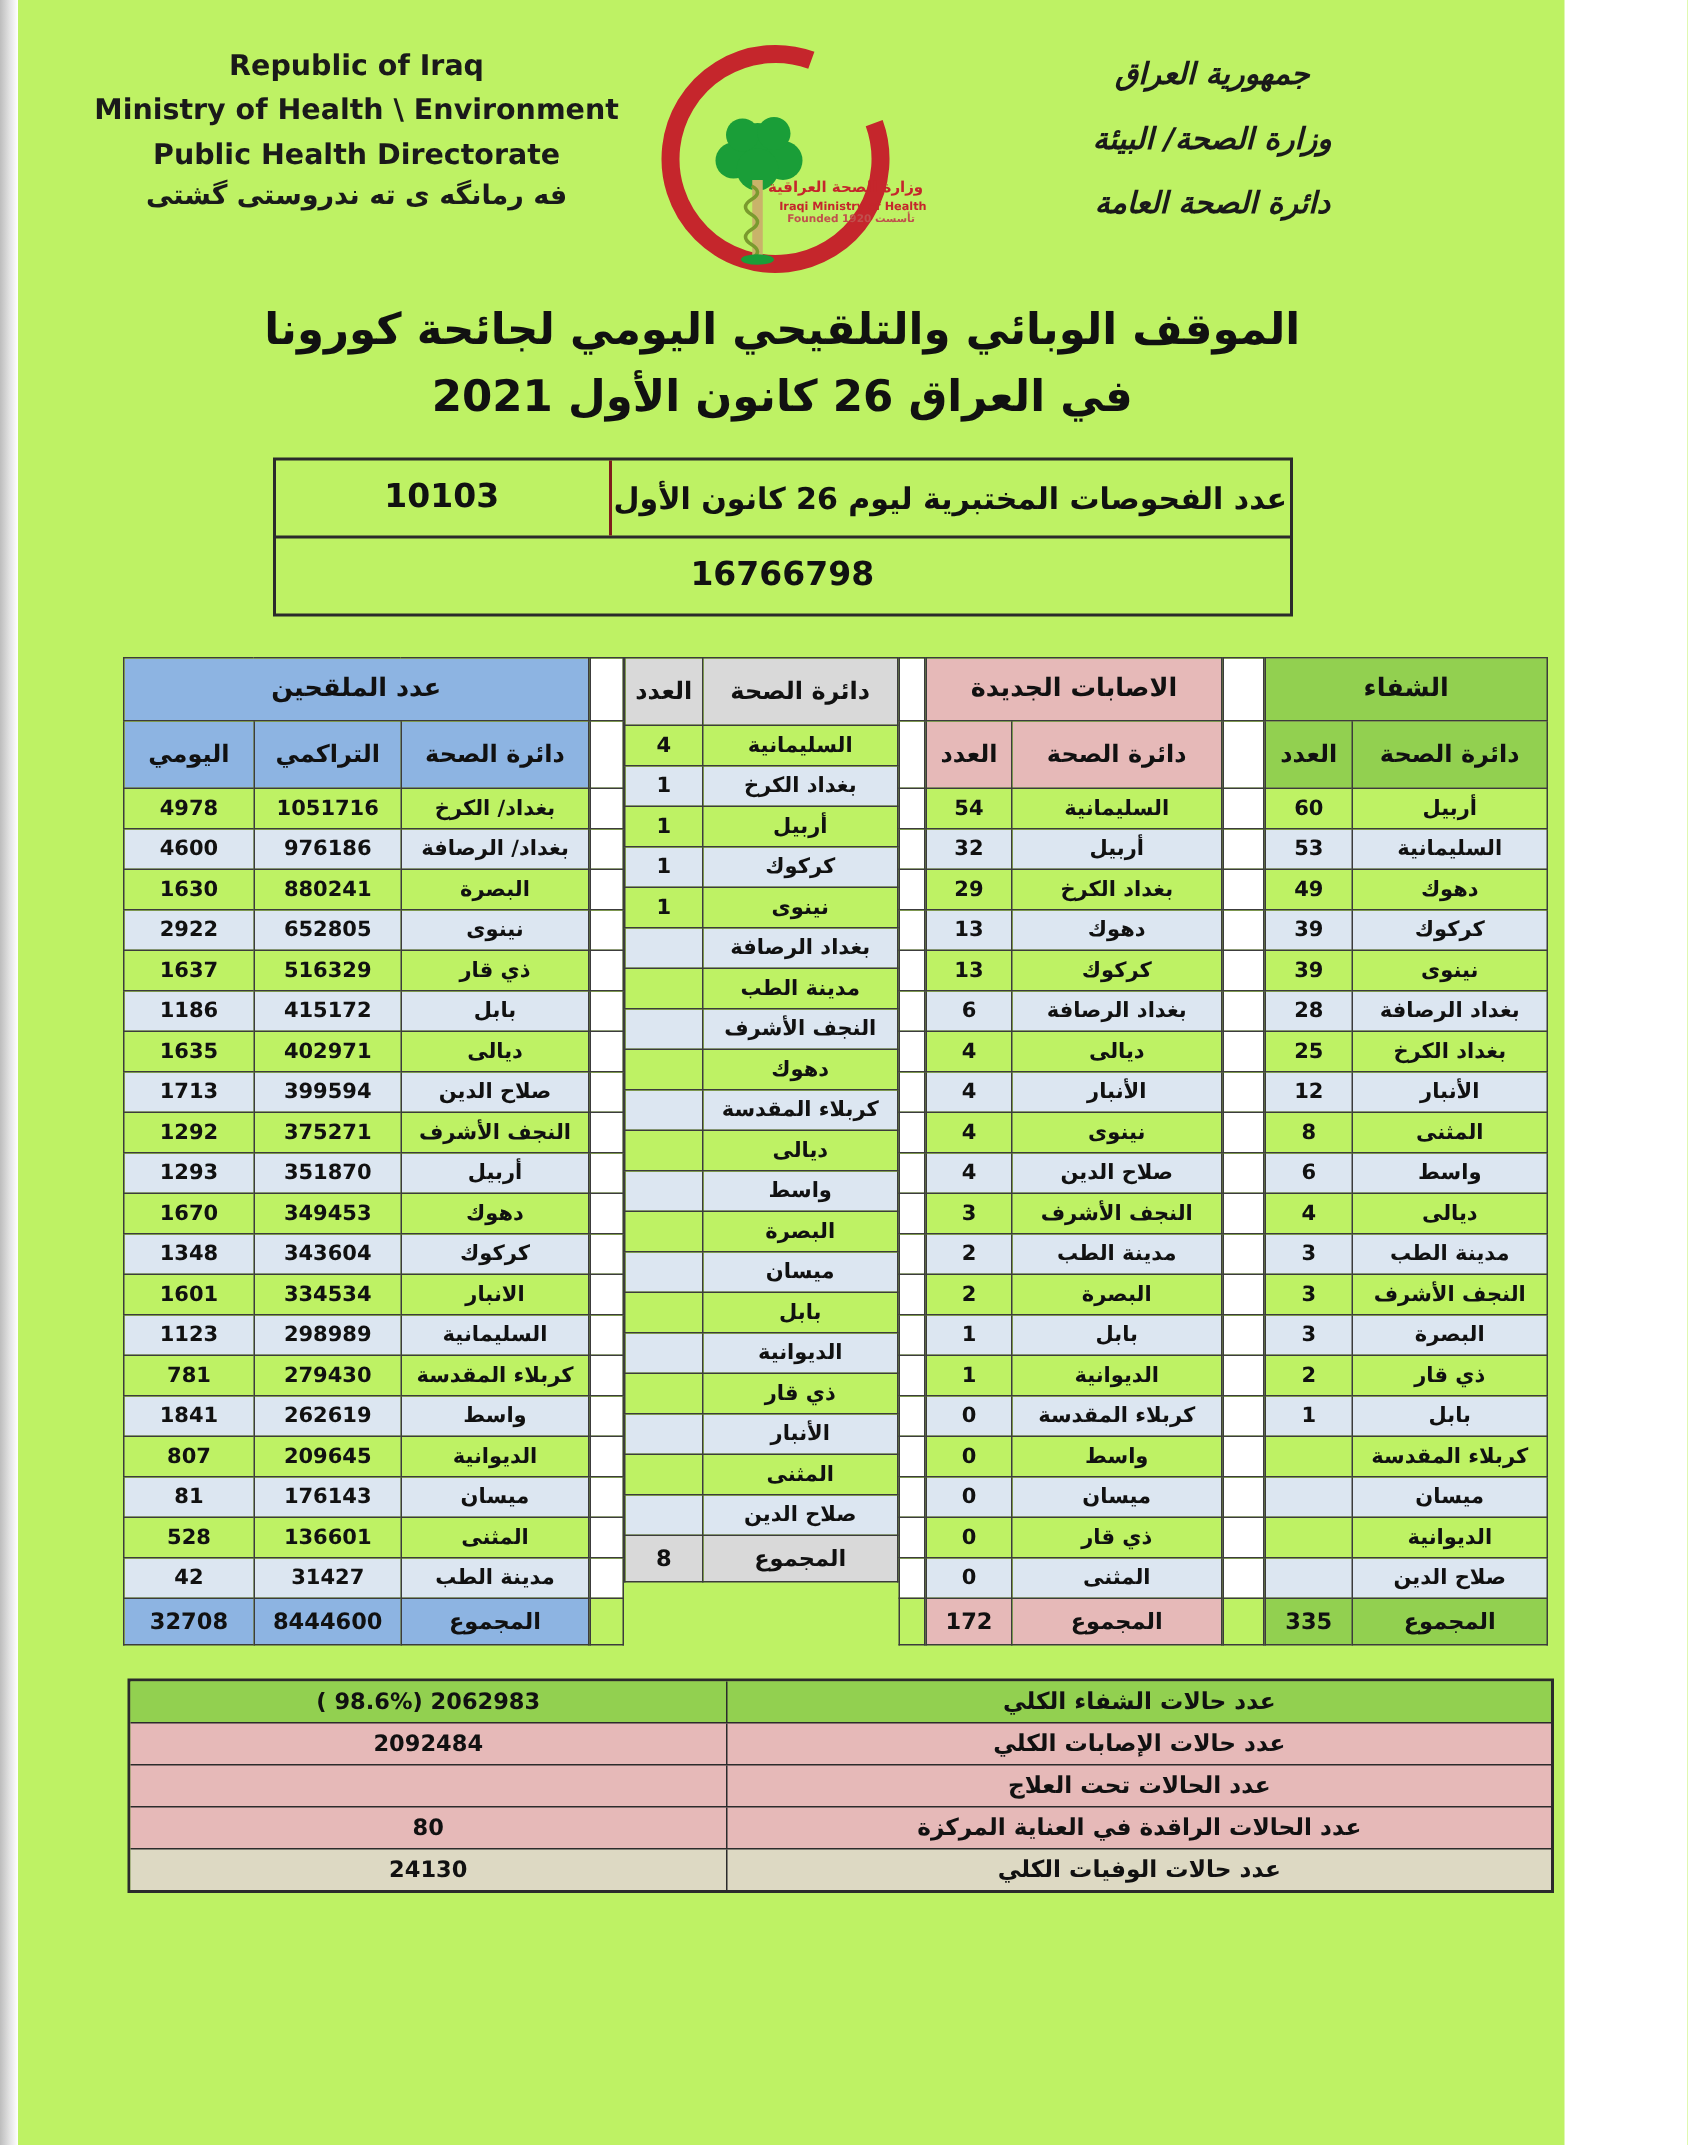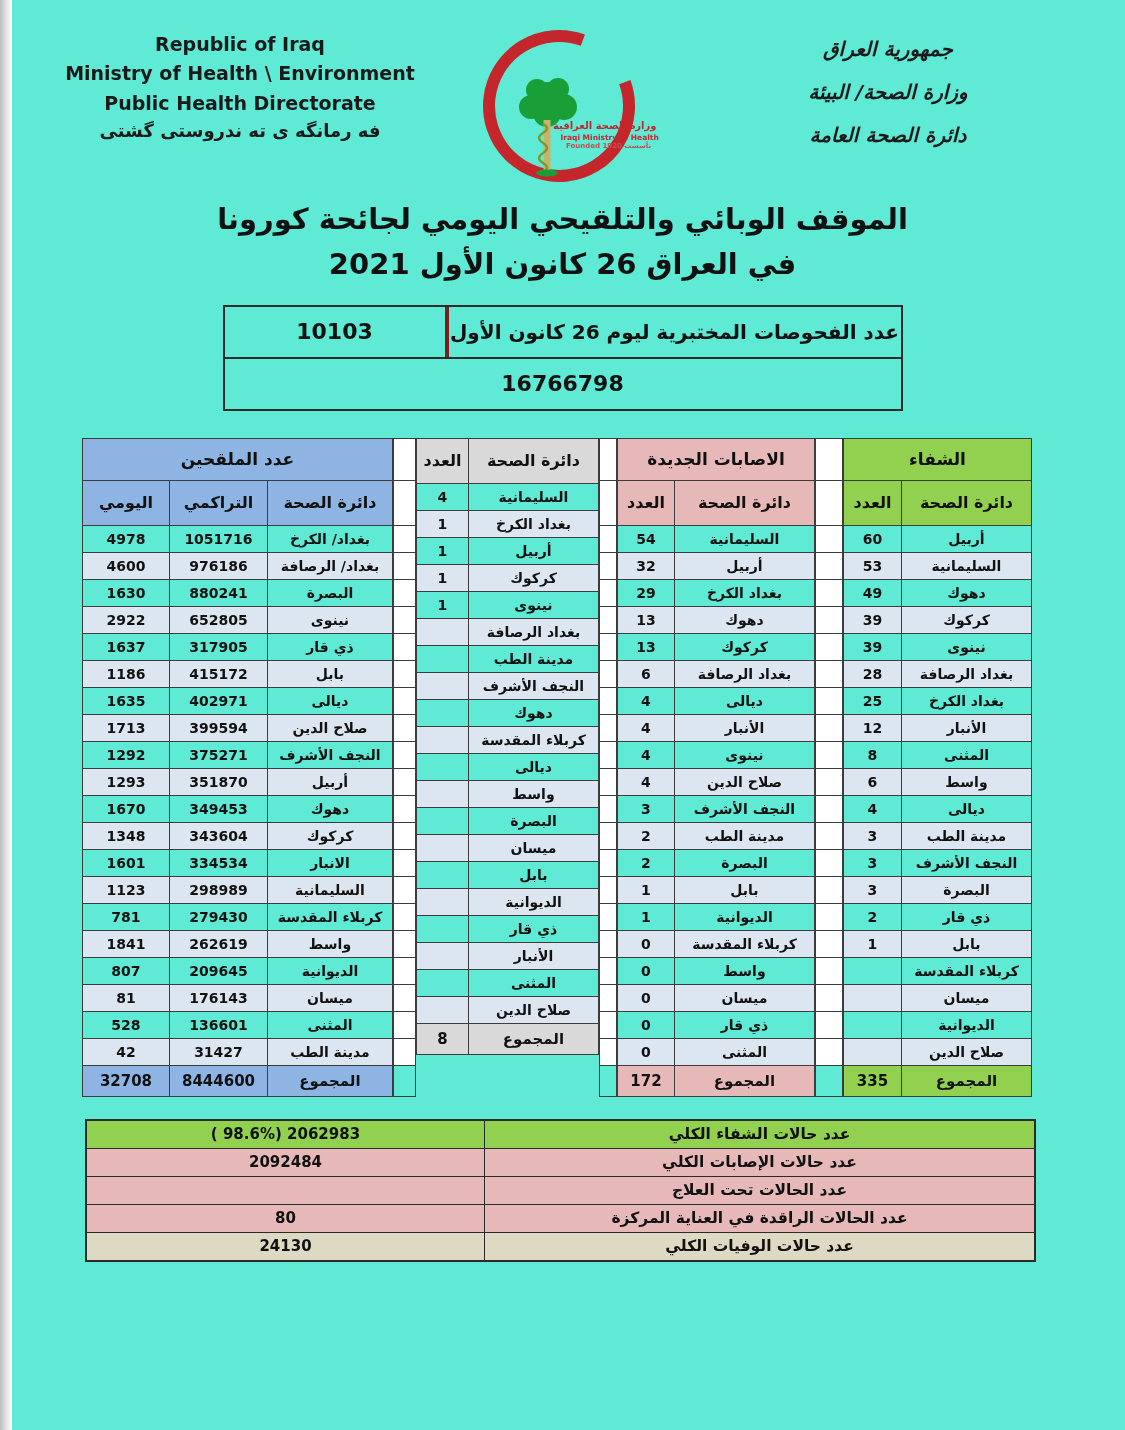--- a/index.html
+++ b/index.html
@@ -1,17 +1,17 @@
 <!DOCTYPE html>
 <html lang="ar"><head>
 <meta charset="utf-8">
 <style>
   html,body{margin:0;padding:0;}
   body{background:#ffffff; font-family:"DejaVu Sans", sans-serif; -webkit-font-smoothing:antialiased;}
-  .page{position:relative; width:1125px; height:1430px; background:#5eead4; overflow:hidden;}
+  .page{position:relative; width:1043px; height:1430px; background:#bef264; overflow:hidden;}
   .page::before{content:""; position:absolute; left:0; top:0; bottom:0; width:12px;
     background:linear-gradient(to right,#bdbdbd,#e4e4e4 55%,#ffffff); z-index:5;}
 
   
   .hdr{display:flex; justify-content:space-between; align-items:flex-start; padding:22px 42px 0 40px;}
   .hdr-left{width:400px; text-align:center; font-weight:700; color:#1a1a1a; padding-top:8px;}
   .hdr-left .en{font-size:19px; line-height:1.55;}
   .hdr-left .ku{font-size:18px; margin-top:2px; direction:rtl;}
   .hdr-right{width:390px; text-align:center; font-weight:700; color:#1a1a1a; direction:rtl; padding-top:6px;}
   .hdr-right .ar{font-size:20px; line-height:2.15;font-style:italic;}
@@ -24,21 +24,21 @@
   .logo-text .lt3{color:#c0504d; font-size:7px; font-weight:700; white-space:nowrap;}
 
   
   .title{margin-top:10px; text-align:center; direction:rtl; font-weight:700; color:#111;
          font-size:29px; line-height:1.55;}
 
   
   .tests{width:676px; margin:18px auto 0 auto; border:2px solid #2b2b2b; direction:rtl;}
   .t-row{display:flex; height:50px;}
   .t-row + .t-row{border-top:2px solid #2b2b2b;}
-  .t-label{width:452px; border-left:4px solid #7f1d1d; display:flex; align-items:center; justify-content:center;
+  .t-label{width:452px; border-left:2px solid #7f1d1d; display:flex; align-items:center; justify-content:center;
            font-size:20px; font-weight:700; color:#111;}
   .t-value{flex:1; display:flex; align-items:center; justify-content:center;
            font-size:22px; font-weight:700; color:#111; direction:ltr;}
 
   
   .main{display:flex; direction:rtl; margin:14px 0 0 85px; width:947px; align-items:flex-start;}
   table.grp{border-collapse:collapse; table-layout:fixed; flex:0 0 auto;}
   table.grp th, table.grp td{border:1px solid #3c3c3c; padding:0; text-align:center; vertical-align:middle;
        font-weight:700; color:#111; overflow:hidden; white-space:nowrap;}
   table.grp{border:1.6px solid #222;margin-top:13px;}
@@ -695,21 +695,21 @@
             <td>880241</td>
             <td>1630</td>
           </tr>
           <tr>
             <td>نينوى</td>
             <td>652805</td>
             <td>2922</td>
           </tr>
           <tr>
             <td>ذي قار</td>
-            <td>317905</td>
+            <td>516329</td>
             <td>1637</td>
           </tr>
           <tr>
             <td>بابل</td>
             <td>415172</td>
             <td>1186</td>
           </tr>
           <tr>
             <td>ديالى</td>
             <td>402971</td>

